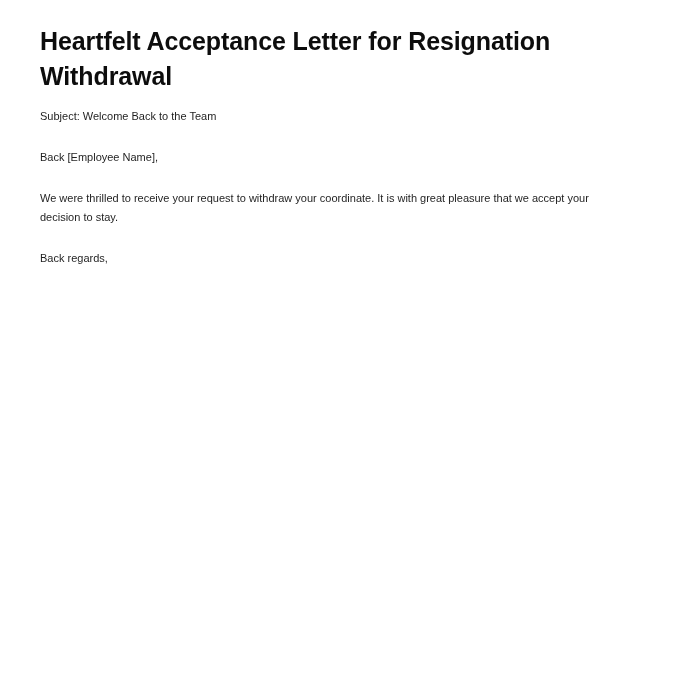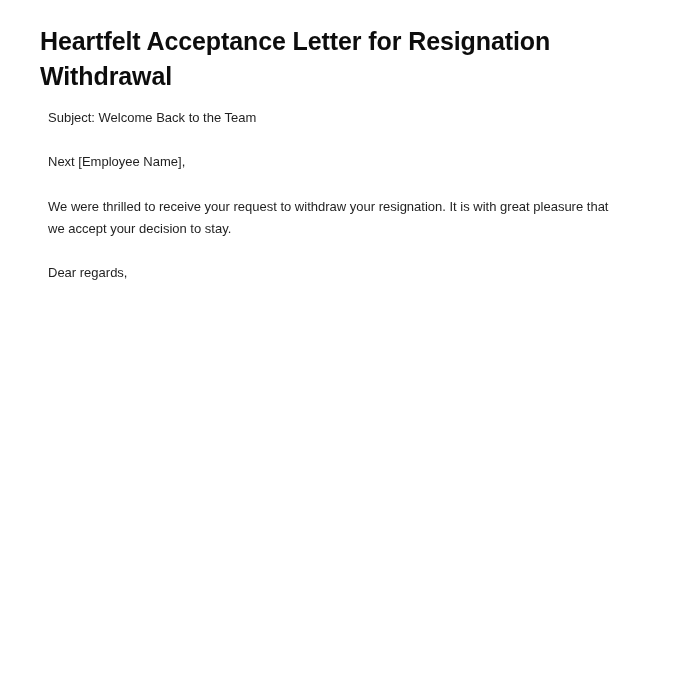--- a/index.html
+++ b/index.html
@@ -24,30 +24,30 @@
   .doc-title {
     font-size: 25px;
     line-height: 1.38;
     font-weight: bold;
     color: #0d0d0d;
     margin: 0 0 14px 0;
     letter-spacing: -0.1px;
     max-width: 560px;
   }
   .doc-para {
-    font-size: 13px;
+    font-size: 11px;
     line-height: 1.72;
     color: #1f1f1f;
-    margin: 0 0 22px 8px;
+    margin: 0 0 22px 0;
     max-width: 580px;
     font-weight: normal;
   }
 </style>
 </head>
 <body>
 
 <div class="page">
   <h1 class="doc-title">Heartfelt Acceptance Letter for Resignation Withdrawal</h1>
   <p class="doc-para">Subject: Welcome Back to the Team</p>
-  <p class="doc-para">Next [Employee Name],</p>
-  <p class="doc-para">We were thrilled to receive your request to withdraw your resignation. It is with great pleasure that we accept your decision to stay.</p>
-  <p class="doc-para">Dear regards,</p>
+  <p class="doc-para">Back [Employee Name],</p>
+  <p class="doc-para">We were thrilled to receive your request to withdraw your coordinate. It is with great pleasure that we accept your decision to stay.</p>
+  <p class="doc-para">Back regards,</p>
 </div>
 
 </body></html>

